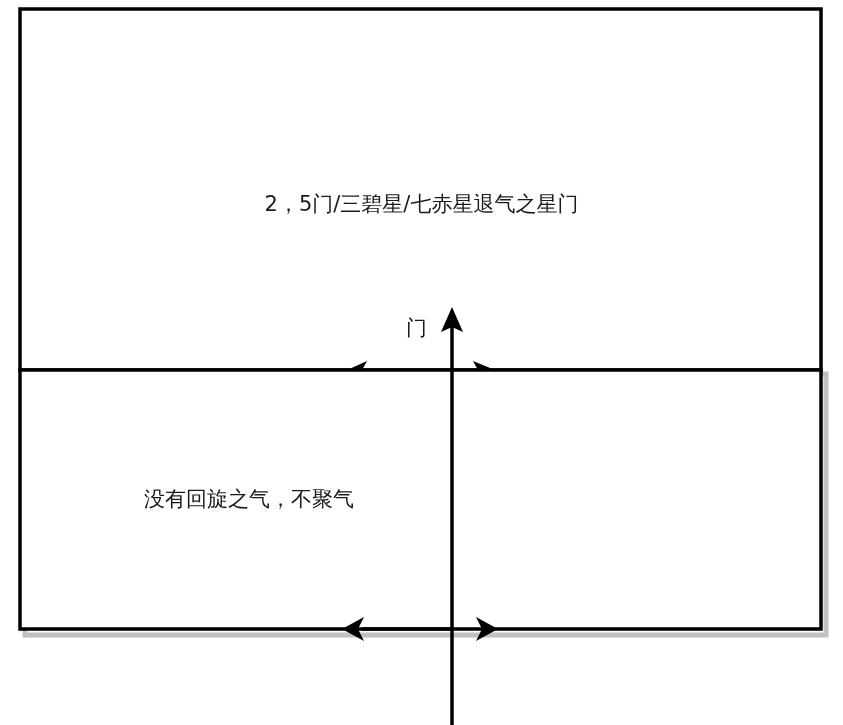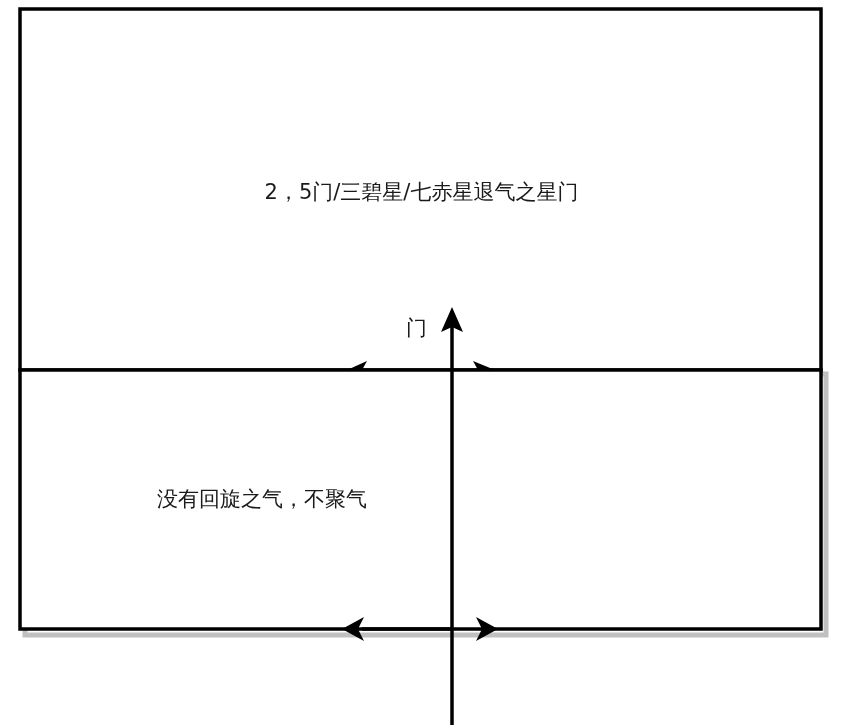--- a/index.html
+++ b/index.html
@@ -1,21 +1,21 @@
 <!DOCTYPE html>
 <html><head>
 <meta charset="utf-8">
 <style>
   html, body { margin: 0; padding: 0; background: #ffffff; }
   body { width: 843px; height: 725px; position: relative; overflow: hidden;
          font-family: "DejaVu Sans", "Liberation Sans", sans-serif; }
   .canvas { position: absolute; left: 0; top: 0; width: 843px; height: 725px; }
   .label { position: absolute; color: #1a1a1a; white-space: nowrap; font-size: 21px; line-height: 1; }
-  #upper-label { left: 0; width: 843px; text-align: center; top: 182px; }
-  #lower-label { left: 157px; top: 489px; }
+  #upper-label { left: 0; width: 843px; text-align: center; top: 194px; }
+  #lower-label { left: 144px; top: 489px; }
   #door-label { left: 406px; top: 318px; }
 </style>
 </head>
 <body>
 
 <svg class="canvas" viewBox="0 0 843 725" width="843" height="725" xmlns="http://www.w3.org/2000/svg">
   <defs>
     <marker id="arrow" viewBox="0 0 20 20" refX="14" refY="10" markerWidth="7" markerHeight="7" orient="auto">
       <path d="M0,0 L20,10 L0,20 L5,10 Z" fill="#000"></path>
     </marker>

